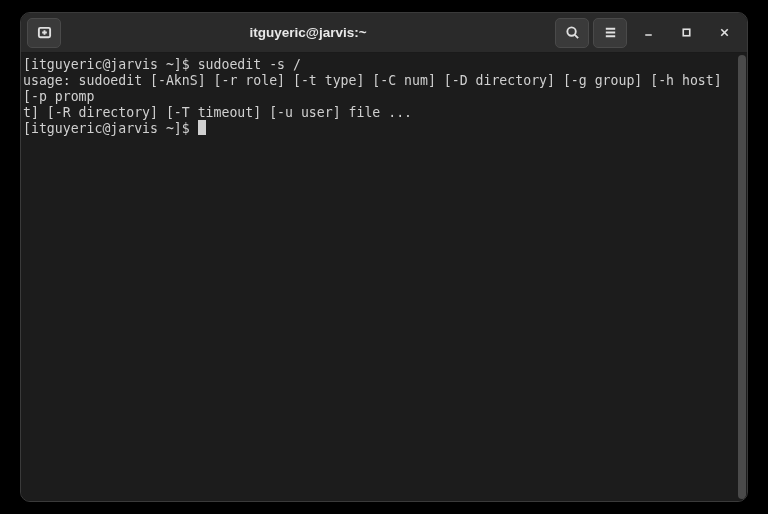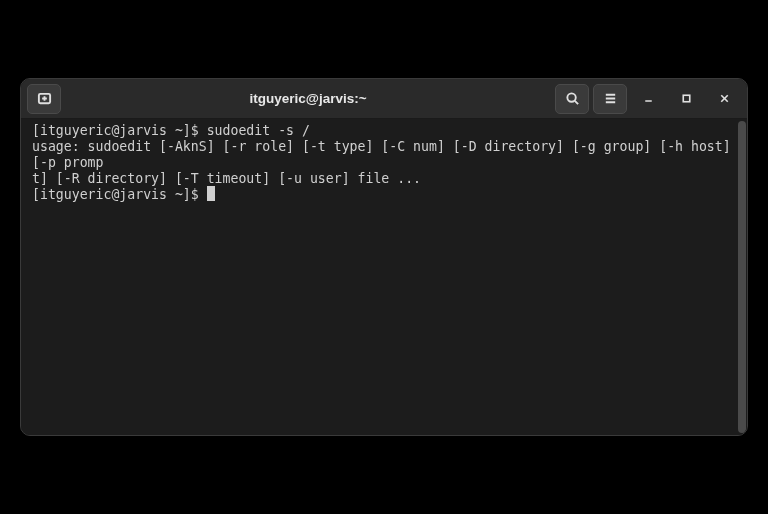--- a/index.html
+++ b/index.html
@@ -11,21 +11,21 @@
       width: 768px;
       height: 514px;
       background: #000;
       display: flex;
       align-items: center;
       justify-content: center;
       font-family: -apple-system, BlinkMacSystemFont, "Segoe UI", sans-serif;
     }
     .window {
       width: 728px;
-      height: 358px;
+      height: 490px;
       background: #1c1c1c;
       border-radius: 10px;
       overflow: hidden;
       box-shadow: 0 8px 32px rgba(0,0,0,0.5);
       display: flex;
       flex-direction: column;
       border: 1px solid #3a3a3a;
     }
     .titlebar {
       height: 40px;
@@ -76,21 +76,20 @@
       stroke-width: 2;
     }
     .tb-btn.plain svg {
       width: 13px;
       height: 13px;
     }
     .terminal-wrap {
       flex: 1;
       display: flex;
       background: #1c1c1c;
-      padding-left: 9px;
     }
     .terminal {
       flex: 1;
       padding: 4px 2px;
       font-family: "DejaVu Sans Mono", "Liberation Mono", Menlo, Consolas, monospace;
       font-size: 13.2px;
       line-height: 16px;
       color: #d0d0d0;
       white-space: pre-wrap;
       word-break: break-all;

